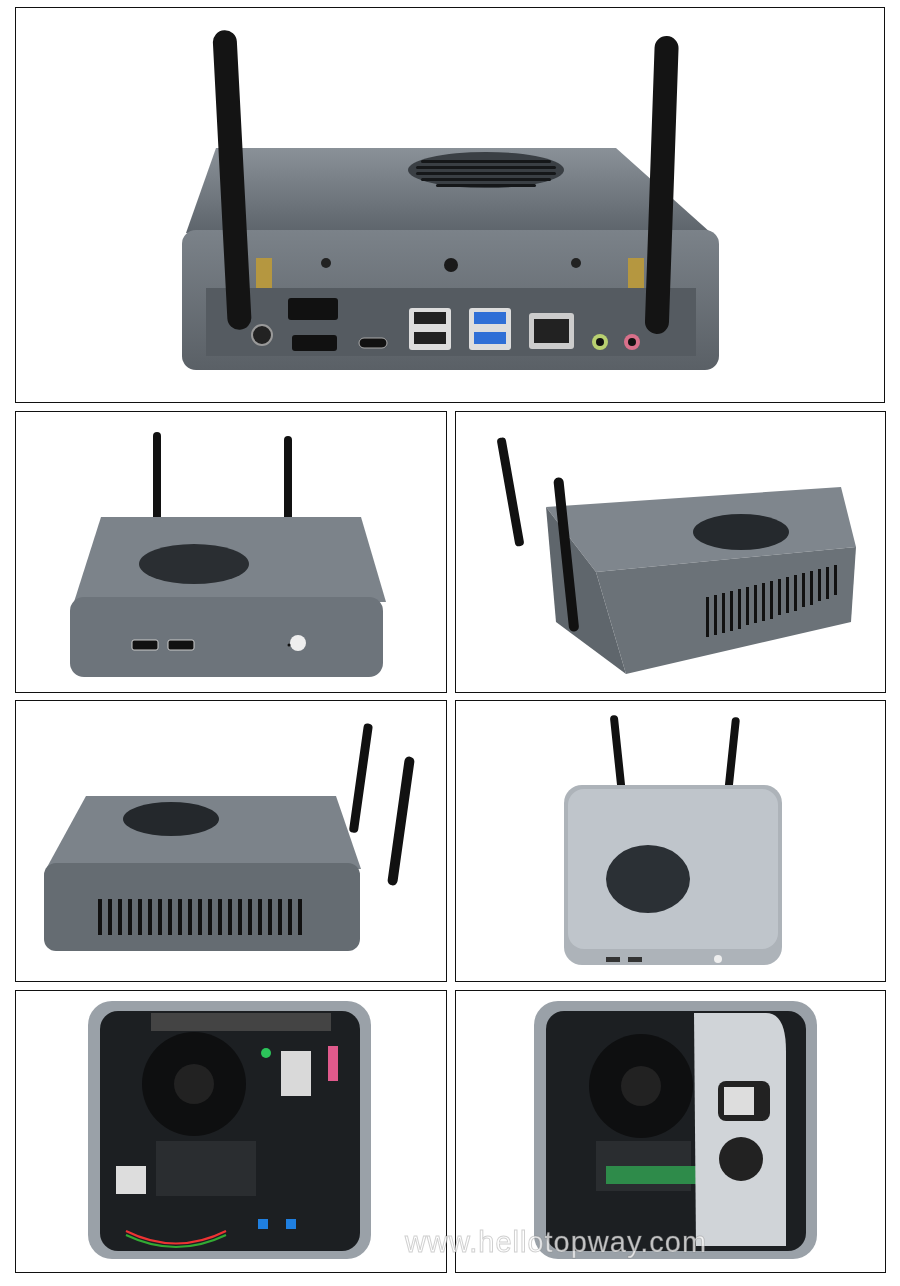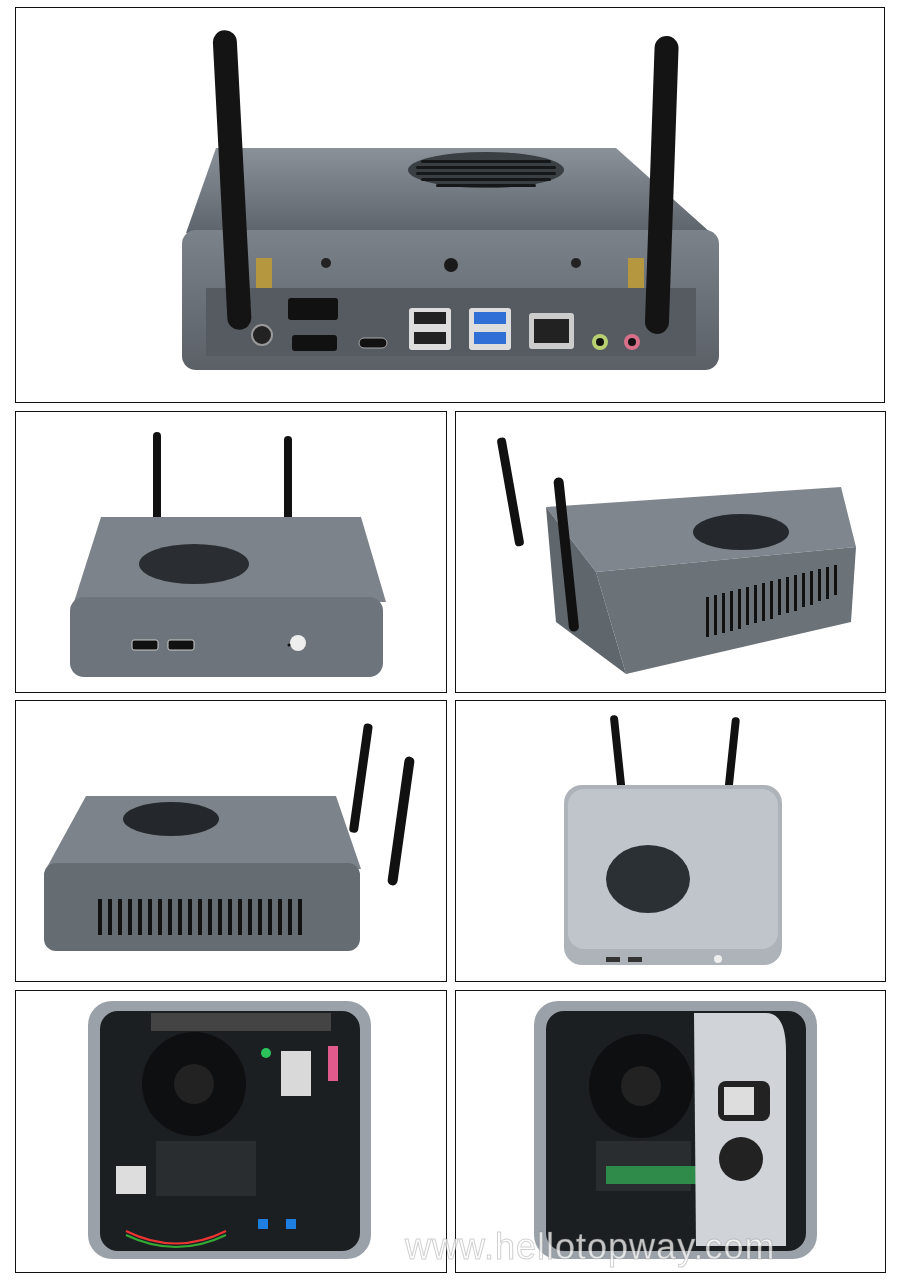--- a/index.html
+++ b/index.html
@@ -1,18 +1,18 @@
 <!DOCTYPE html>
 <html><head>
 <meta charset="utf-8">
 <style>
   html, body { margin: 0; padding: 0; background: #ffffff; }
   body { width: 900px; height: 1286px; position: relative; overflow: hidden; font-family: "Liberation Sans", sans-serif; }
   .panel { position: absolute; border: 1.5px solid #111; background: #fff; box-sizing: border-box; overflow: hidden; }
-  .watermark { position: absolute; left: 405px; top: 1226px; font-size: 36px; letter-spacing: 1px; color: rgba(255,255,255,0.75);
+  .watermark { position: absolute; left: 405px; top: 1226px; font-size: 29px; letter-spacing: 1px; color: rgba(255,255,255,0.75);
     -webkit-text-stroke: 1px rgba(120,120,120,0.35); font-family: "Liberation Sans", sans-serif; font-weight: 300; white-space: nowrap; }
   svg { display: block; }
 </style>
 </head>
 <body>
 
 <div class="panel" style="left:15px;top:7px;width:870px;height:396px;">
   <svg width="867" height="393" viewBox="0 0 867 393">
     <defs>
       <linearGradient id="topg" x1="0" y1="0" x2="0" y2="1">

